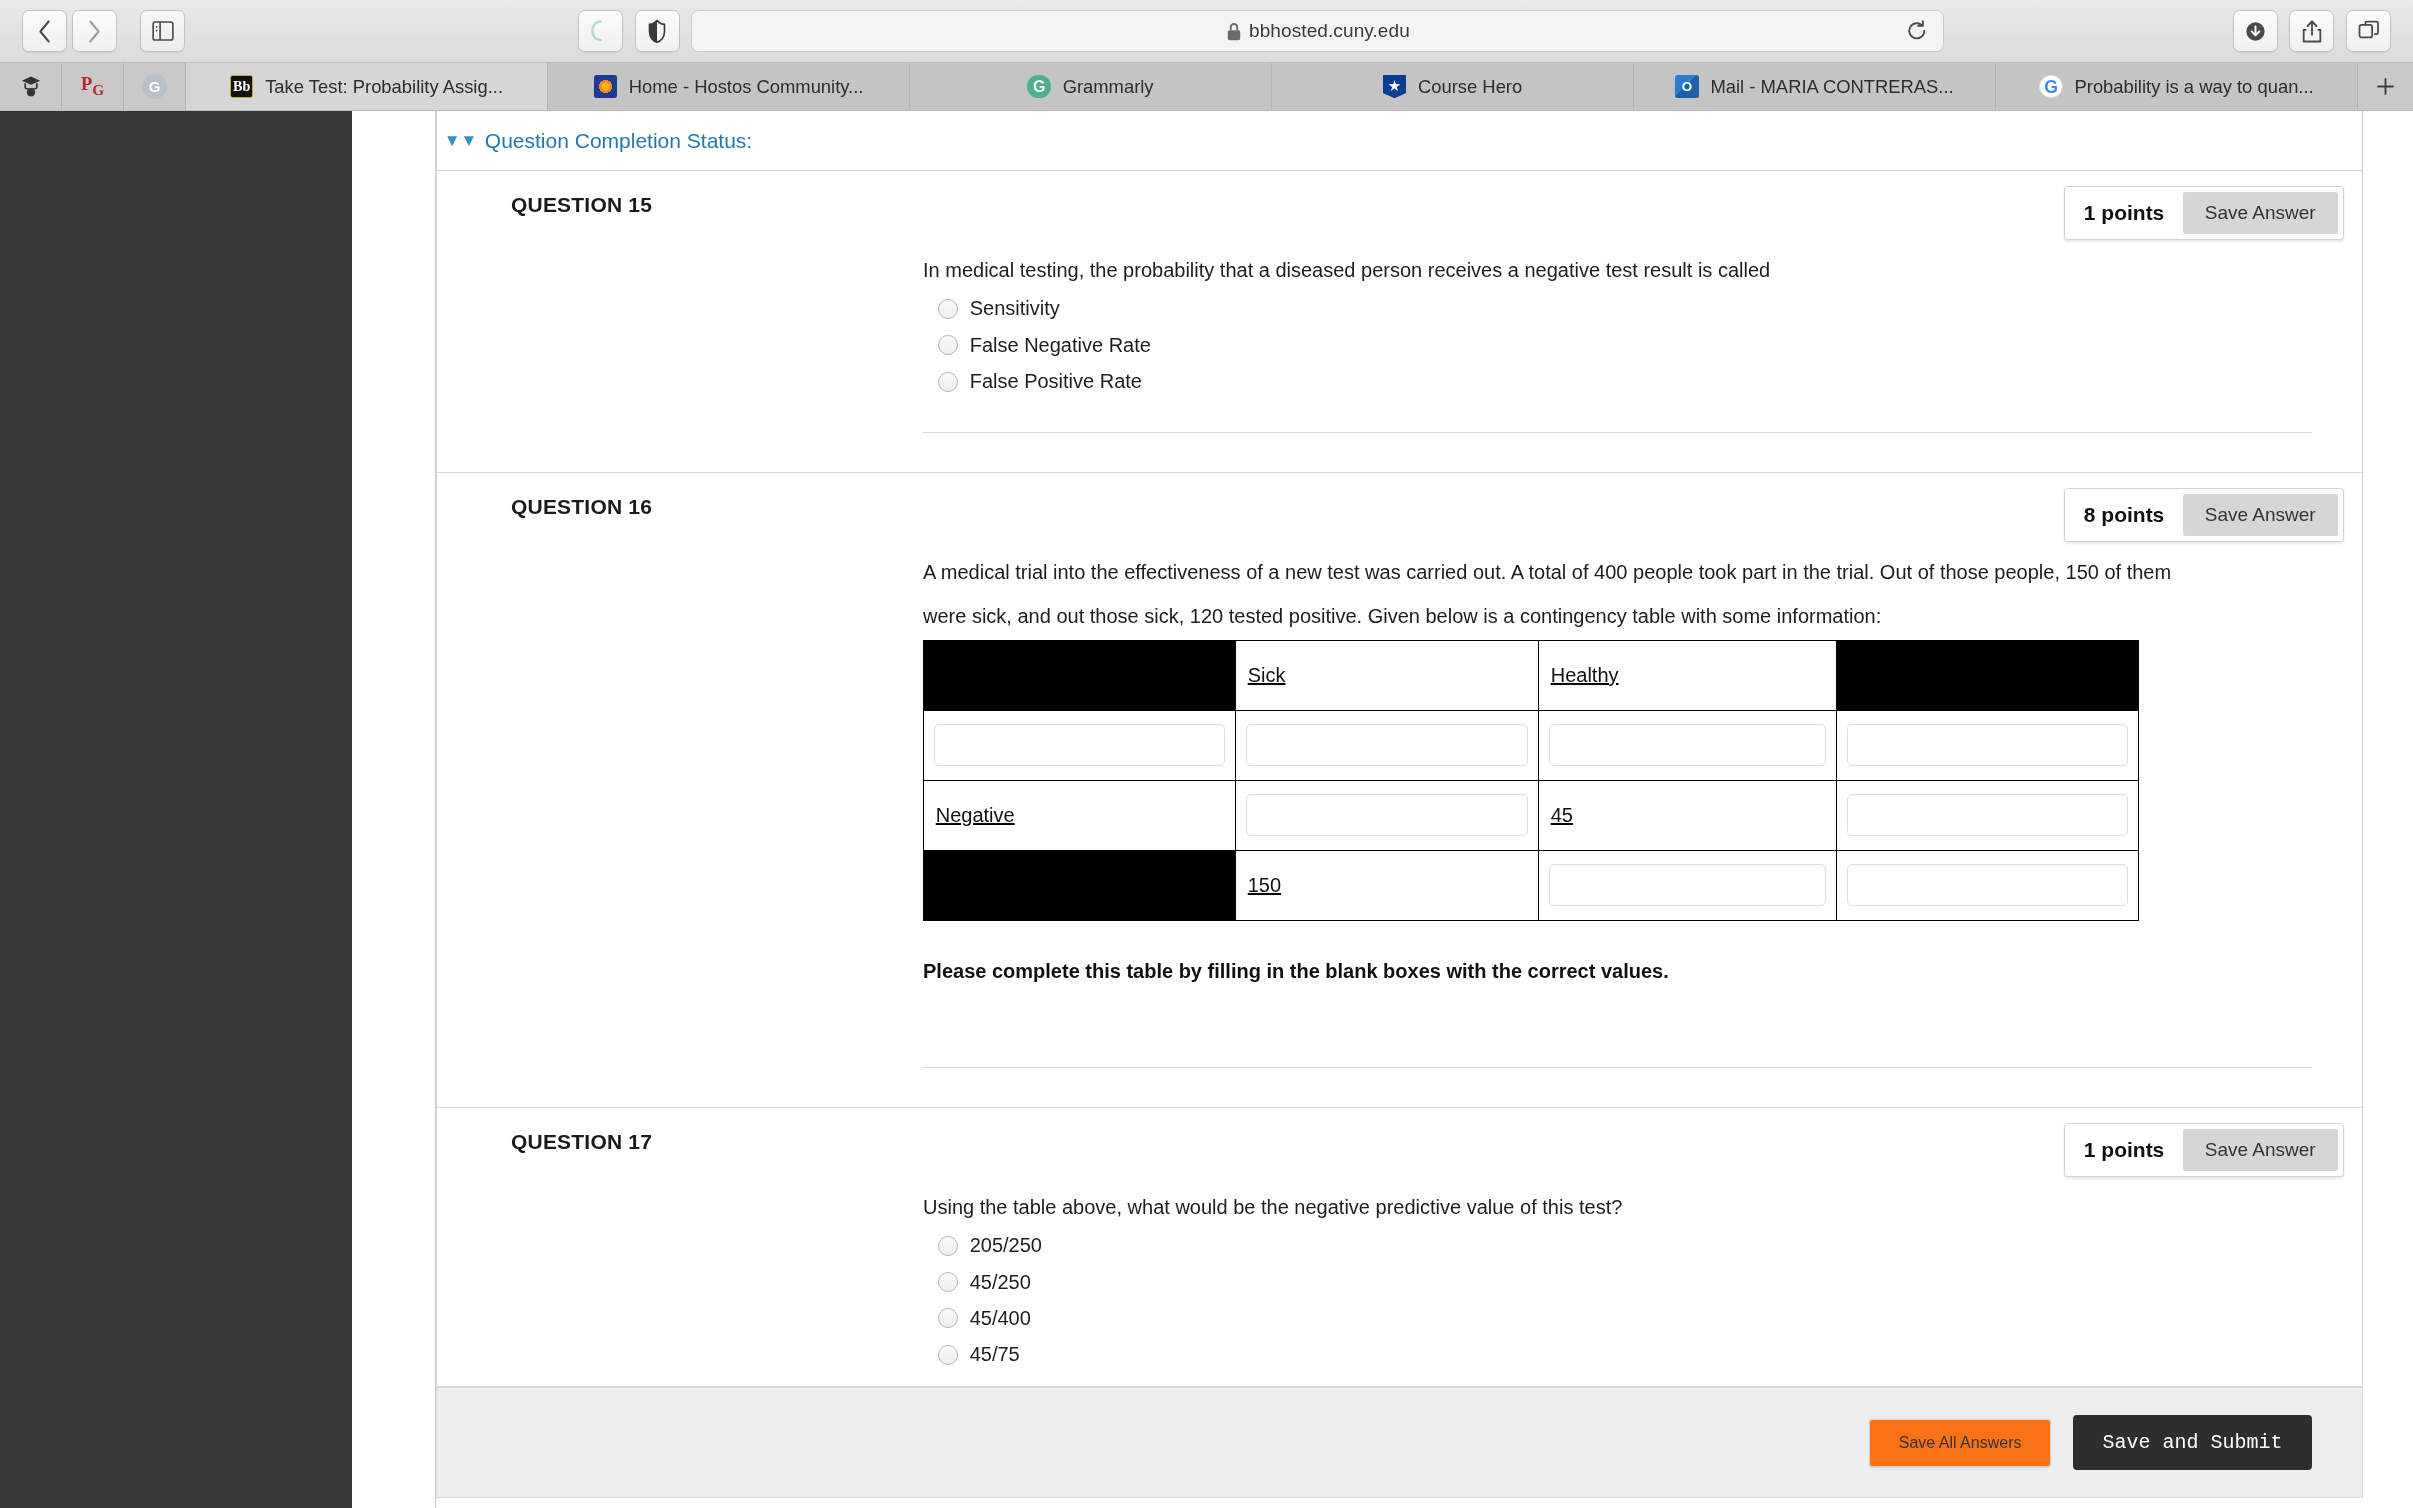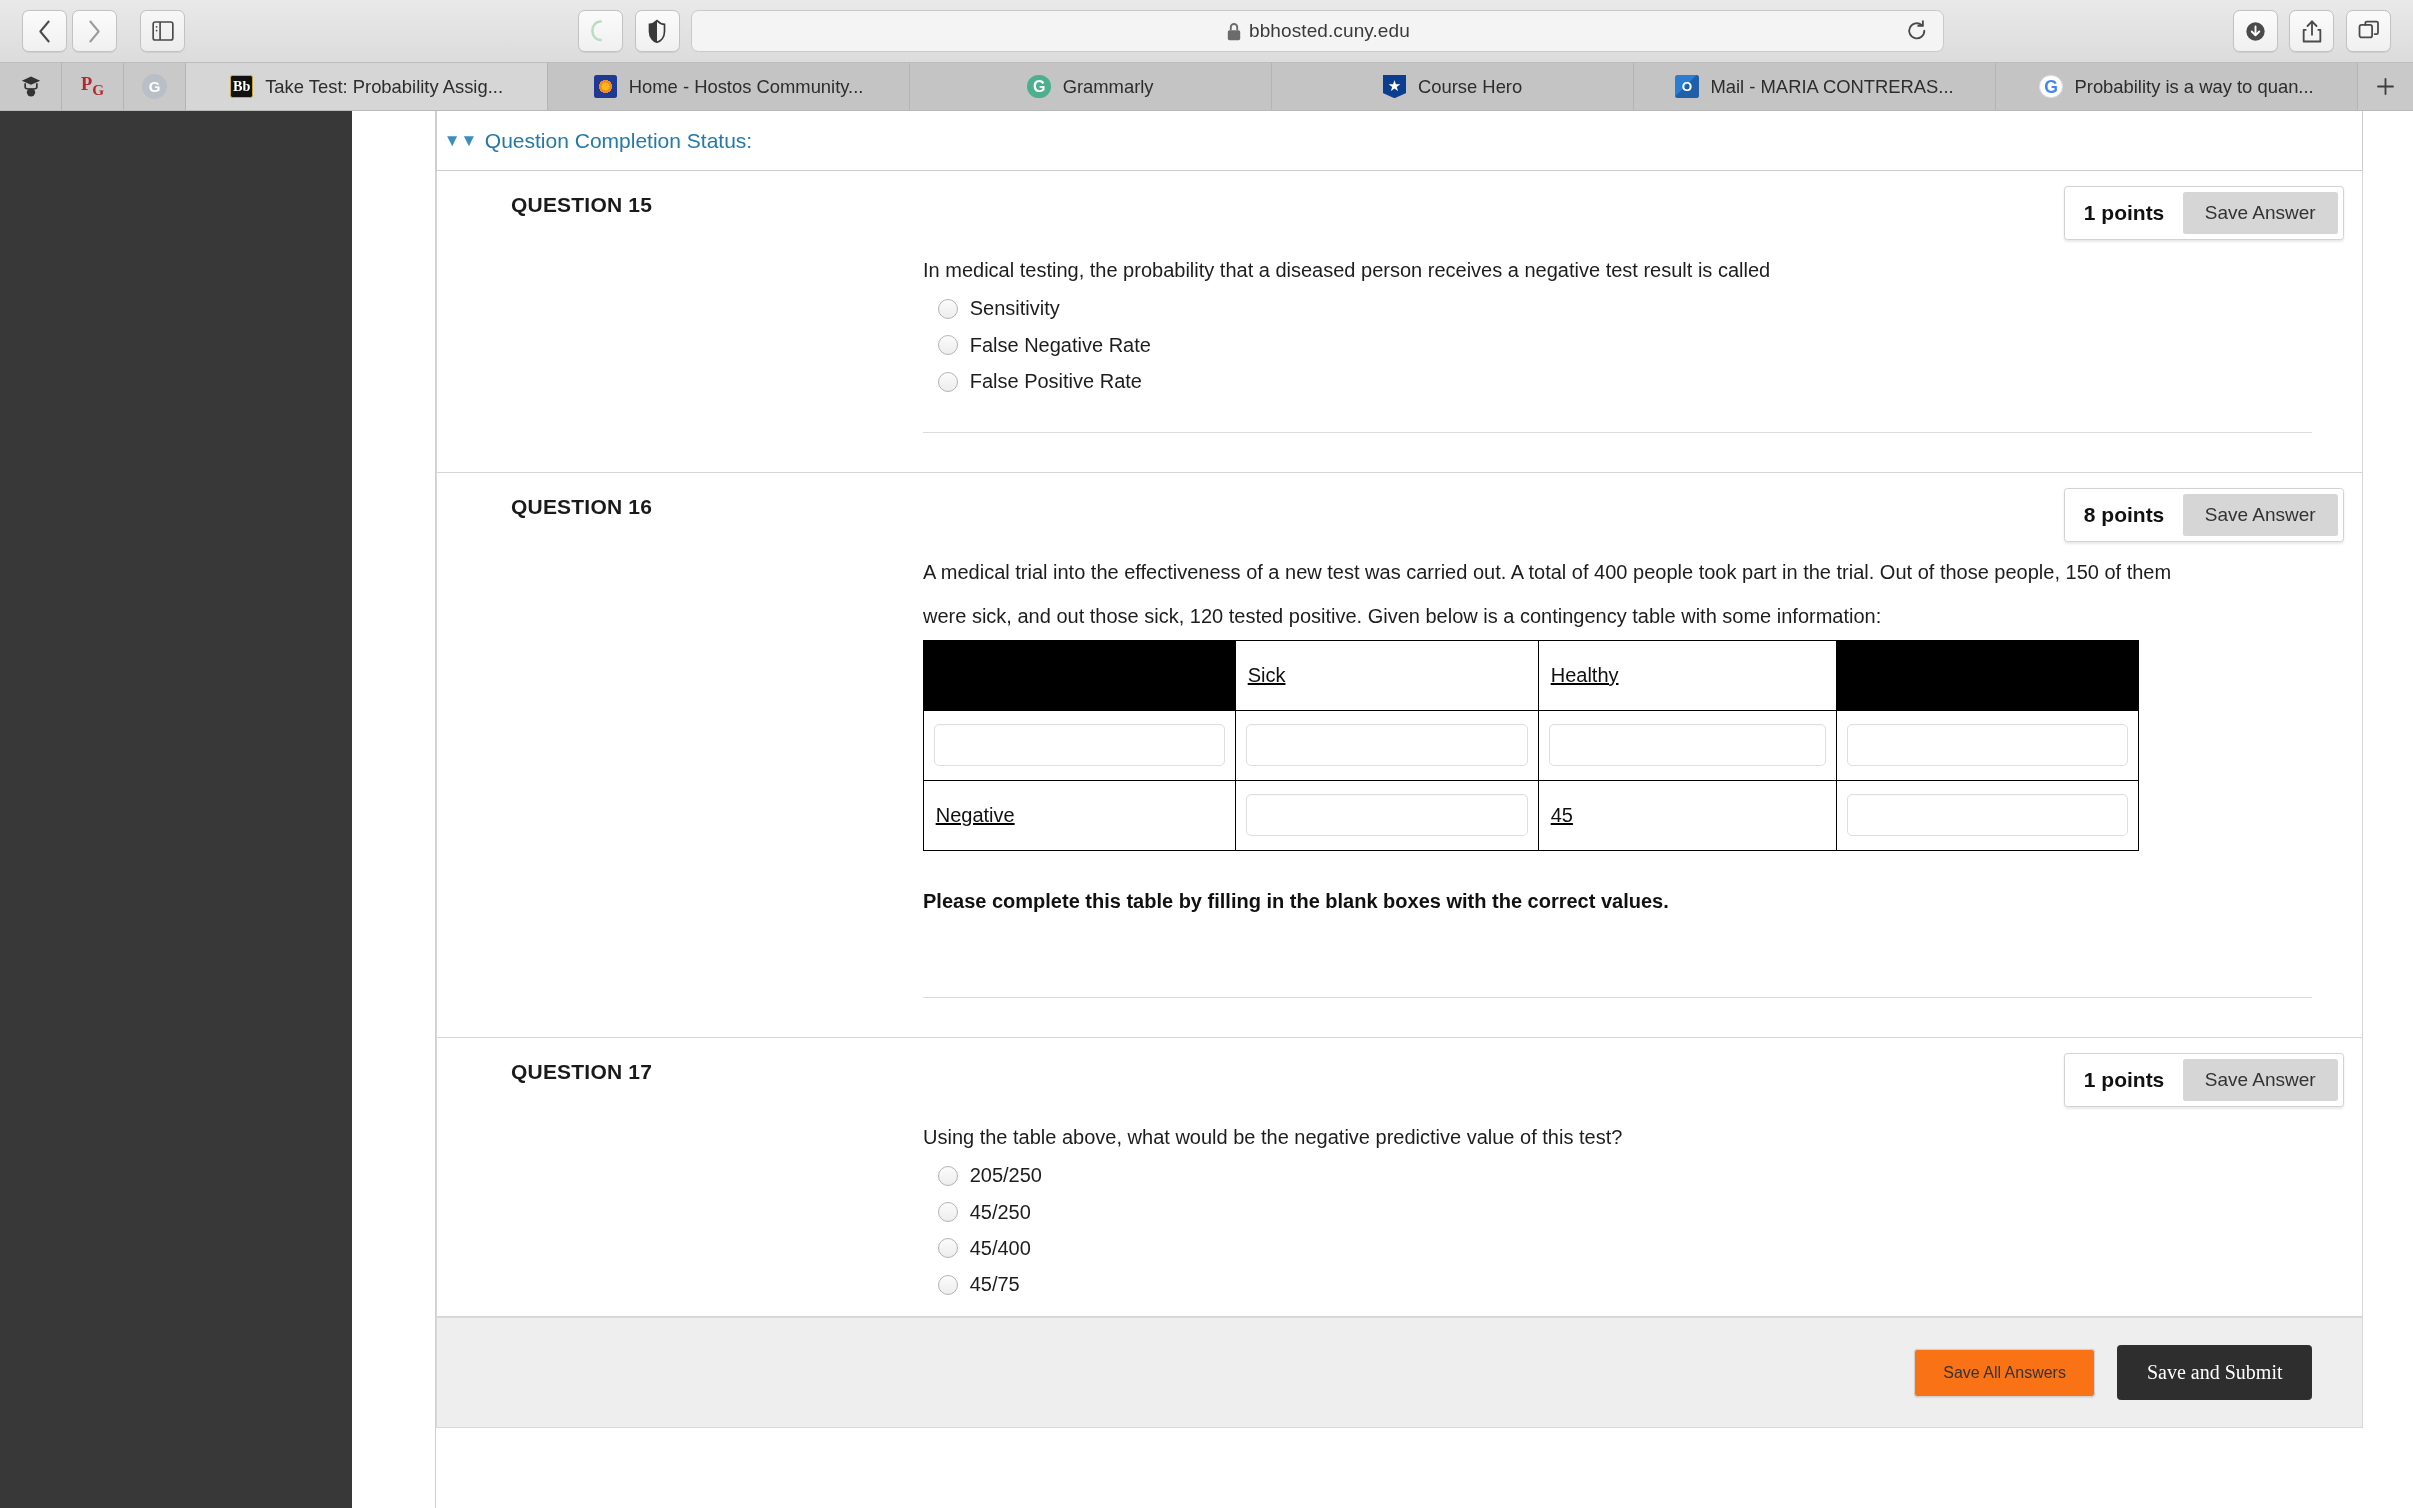--- a/index.html
+++ b/index.html
@@ -310,21 +310,21 @@
     font-size: 16px;
     color: #333;
     padding: 14.2px 28.5px;
     cursor: pointer;
     box-shadow: 0 0.8px 1.7px rgba(0,0,0,.08);
   }
   .btn-primary {
     background: #2e2e2e;
     border: 0.8px solid #2e2e2e;
     border-radius: 3.4px;
-    font-family: Liberation Serif, serif;
+    font-family: Liberation Mono, monospace;
     font-size: 20px;
     color: #ffffff;
     padding: 15px 28.5px;
     cursor: pointer;
   }
 
   
   .fav-hostos { background:#1f3a93; border-radius:2.5px; position:relative; }
   .fav-hostos::after{
     content:""; position:absolute; inset:4.2px;
@@ -575,20 +575,30 @@
               <td class="hascell">
                 <input class="cell-input" type="text" style="">
               </td>
             </tr>
             <tr>
               <td>Negative</td>
               <td class="hascell">
                 <input class="cell-input" type="text" style="">
               </td>
               <td>45</td>
+              <td class="hascell">
+                <input class="cell-input" type="text" style="">
+              </td>
+            </tr>
+            <tr>
+              <td class="blackcell"></td>
+              <td>150</td>
+              <td class="hascell">
+                <input class="cell-input" type="text" style="">
+              </td>
               <td class="hascell">
                 <input class="cell-input" type="text" style="">
               </td>
             </tr>
           </tbody>
         </table>
 
         <p class="note-bold">Please complete this table by filling in the blank boxes with the correct values.</p>
         <div style="height:84px"></div>
       </div>

